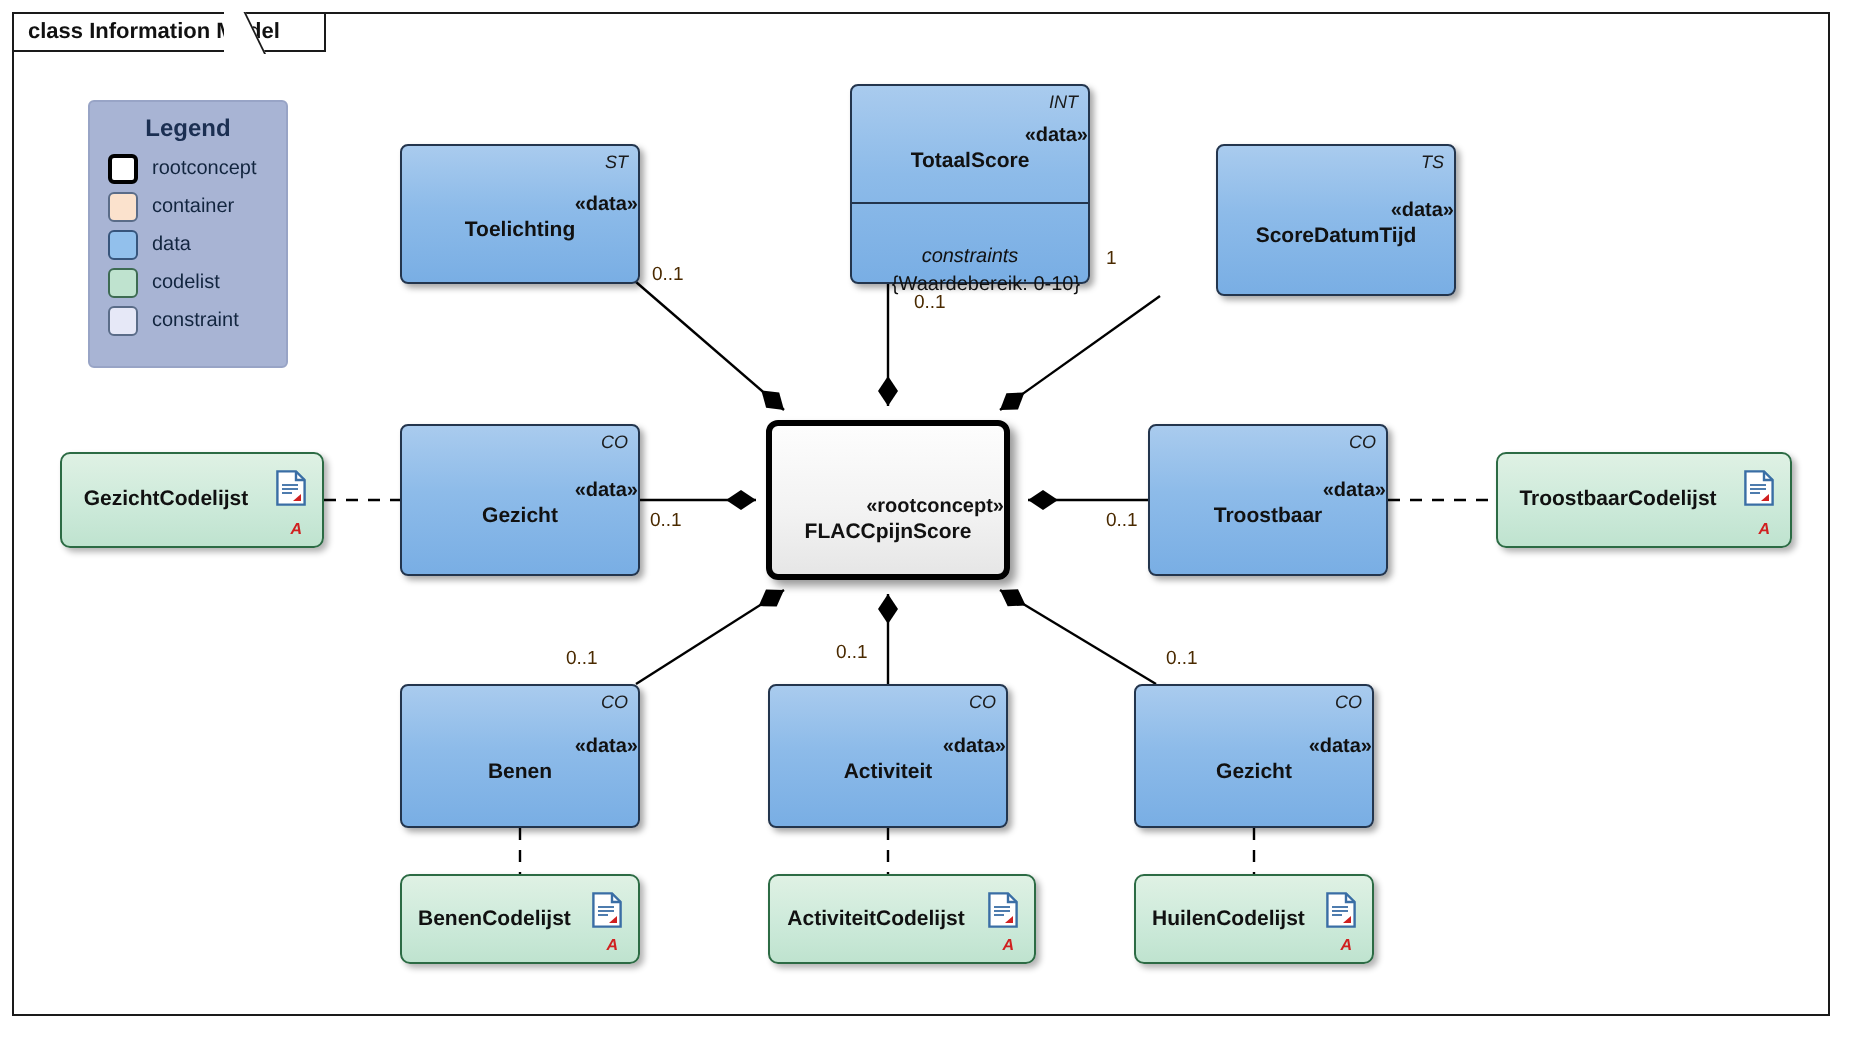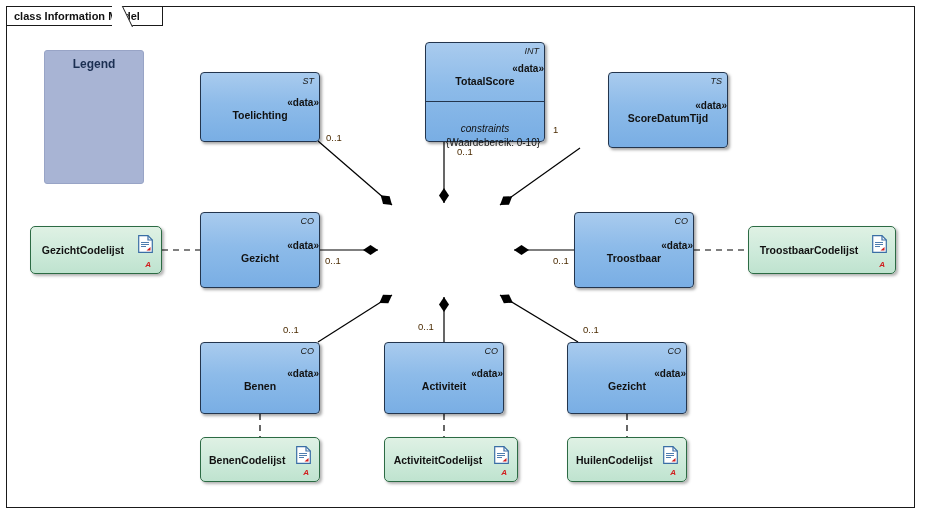--- a/index.html
+++ b/index.html
@@ -134,20 +134,42 @@
   <div class="mult" style="left:457px;top:146px;">0..1</div>
   <div class="mult" style="left:553px;top:124px;">1</div>
   <div class="mult" style="left:325px;top:255px;">0..1</div>
   <div class="mult" style="left:553px;top:255px;">0..1</div>
   <div class="mult" style="left:283px;top:324px;">0..1</div>
   <div class="mult" style="left:418px;top:321px;">0..1</div>
   <div class="mult" style="left:583px;top:324px;">0..1</div>
 
   <div class="legend">
     <div class="legend-title">Legend</div>
+    <div style="margin-top:4px;">
+      <div class="legend-row">
+        <span class="sw sw-root"></span>
+        <span class="legend-lbl">rootconcept</span>
+      </div>
+      <div class="legend-row">
+        <span class="sw sw-cont"></span>
+        <span class="legend-lbl">container</span>
+      </div>
+      <div class="legend-row">
+        <span class="sw sw-data"></span>
+        <span class="legend-lbl">data</span>
+      </div>
+      <div class="legend-row">
+        <span class="sw sw-code"></span>
+        <span class="legend-lbl">codelist</span>
+      </div>
+      <div class="legend-row">
+        <span class="sw sw-cstr"></span>
+        <span class="legend-lbl">constraint</span>
+      </div>
+    </div>
   </div>
 
   <div class="node data-node" style="left:200px;top:72px;width:120px;height:70px;">
     <span class="corner">ST</span>
     <div class="body">
       <div class="stereo">«data»</div>
       <div class="nm">Toelichting</div>
     </div>
   </div>
 
@@ -169,20 +191,26 @@
   </div>
 
   <div class="node data-node" style="left:608px;top:72px;width:120px;height:76px;">
     <span class="corner">TS</span>
     <div class="body">
       <div class="stereo">«data»</div>
       <div class="nm">ScoreDatumTijd</div>
     </div>
   </div>
 
+  <div class="node root-node" style="left:383px;top:210px;width:122px;height:80px;">
+    <div class="body">
+      <div class="stereo">«rootconcept»</div>
+      <div class="nm">FLACCpijnScore</div>
+    </div>
+  </div>
 
   <div class="node data-node" style="left:200px;top:212px;width:120px;height:76px;">
     <span class="corner">CO</span>
     <div class="body">
       <div class="stereo">«data»</div>
       <div class="nm">Gezicht</div>
     </div>
   </div>
 
   <div class="node data-node" style="left:574px;top:212px;width:120px;height:76px;">

